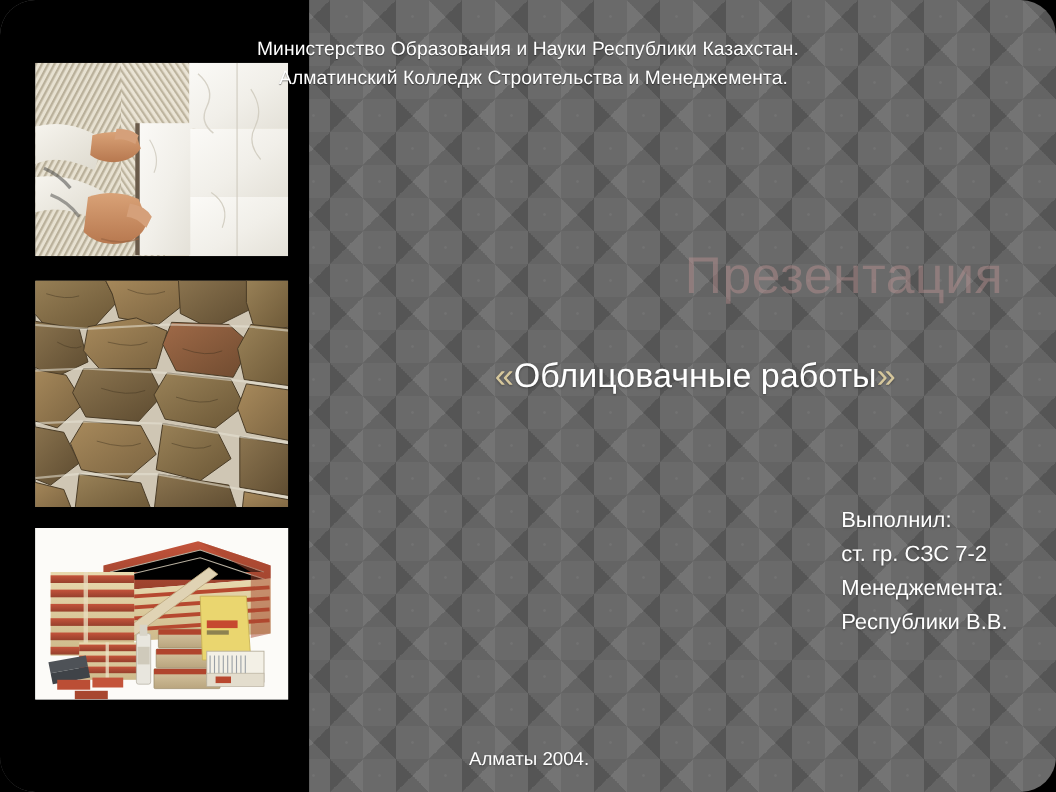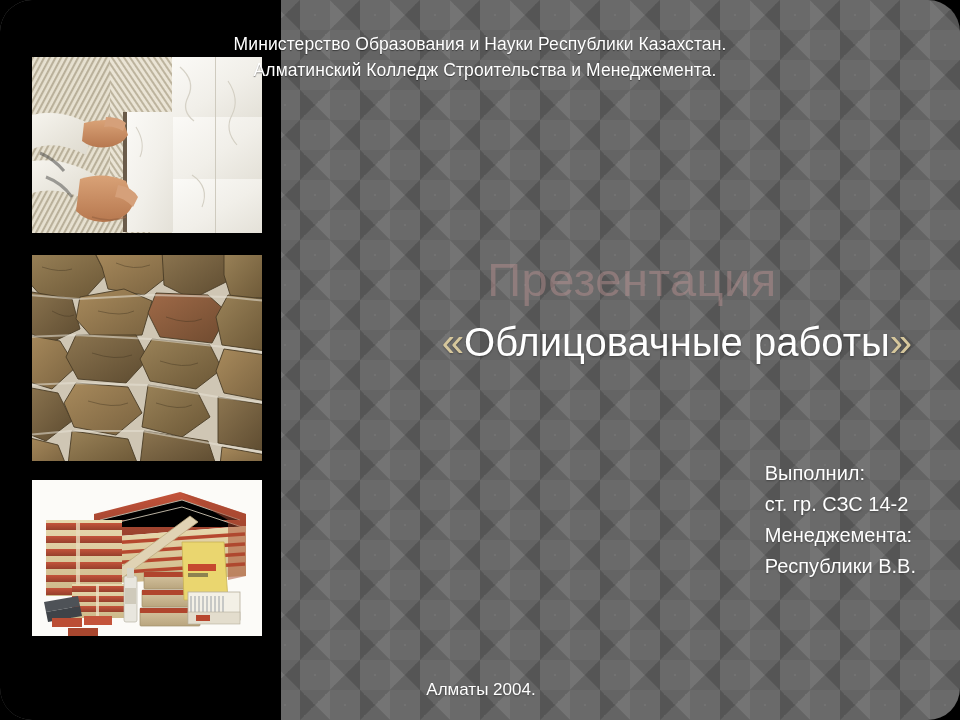--- a/index.html
+++ b/index.html
@@ -75,38 +75,38 @@
     z-index: 6;
     text-shadow: 0 1px 1px rgba(0,0,0,0.45);
   }
   #header .hline { display: block; white-space: nowrap; }
   #header .hline-2 { padding-left: 10px; }
 
   
   #title-main {
     position: absolute;
     left: 352px;
-    top: 252px;
+    top: 222px;
     width: 560px;
-    text-align: center;
+    text-align: right;
     font-size: 47px;
     line-height: 56px;
     font-weight: 400;
     color: rgba(196,150,150,0.42);
     letter-spacing: 0.5px;
   }
 
   #title-sub {
     position: absolute;
     left: 352px;
     top: 322px;
     width: 560px;
-    text-align: right;
+    text-align: center;
     padding-right: 32px;
-    font-size: 40px;
+    font-size: 31px;
     line-height: 40px;
     color: #ffffff;
     white-space: nowrap;
     text-shadow: 0 1px 2px rgba(0,0,0,0.35);
   }
   #title-sub .guill { color: #d6c79c; }
 
   
   #authors {
     position: absolute;
@@ -380,20 +380,20 @@
   </div>
 
   <div id="title-main">Презентация</div>
 
   <div id="title-sub">
     <span class="guill">«</span><span>Облицовачные работы</span><span class="guill">»</span>
   </div>
 
   <div id="authors">
     <span class="aline">Выполнил:</span>
-    <span class="aline">ст. гр. СЗС 14-2</span>
+    <span class="aline">ст. гр. СЗС 7-2</span>
     <span class="aline">Менеджемента:</span>
     <span class="aline">Республики В.В.</span>
   </div>
 
   <div id="footer">Алматы 2004.</div>
 
 </div>
 
 </body></html>

